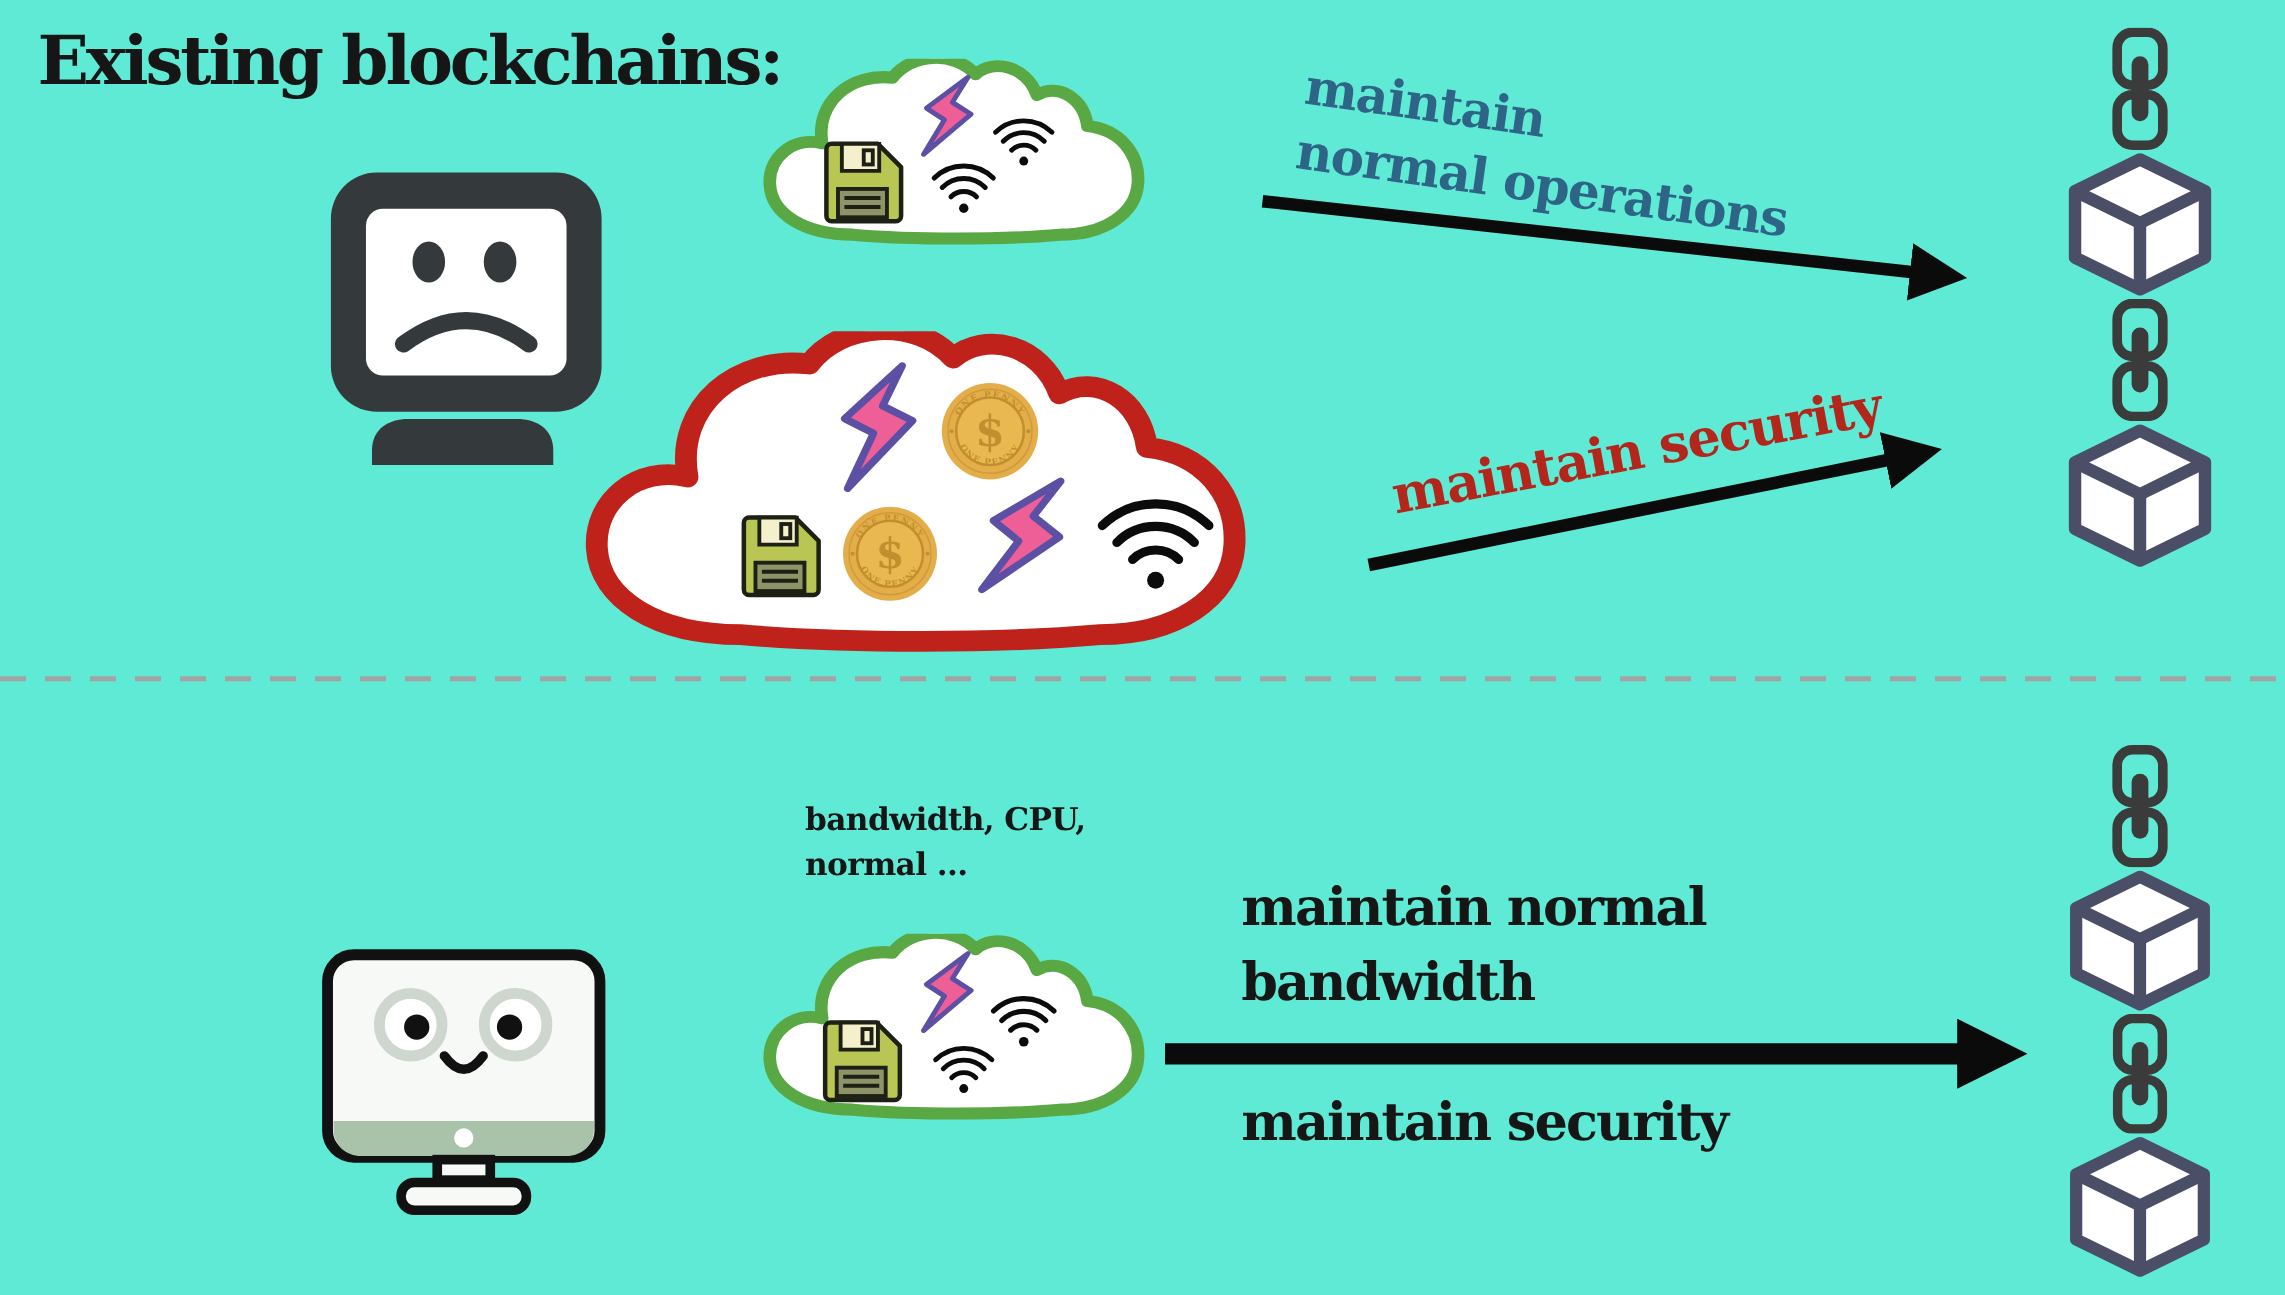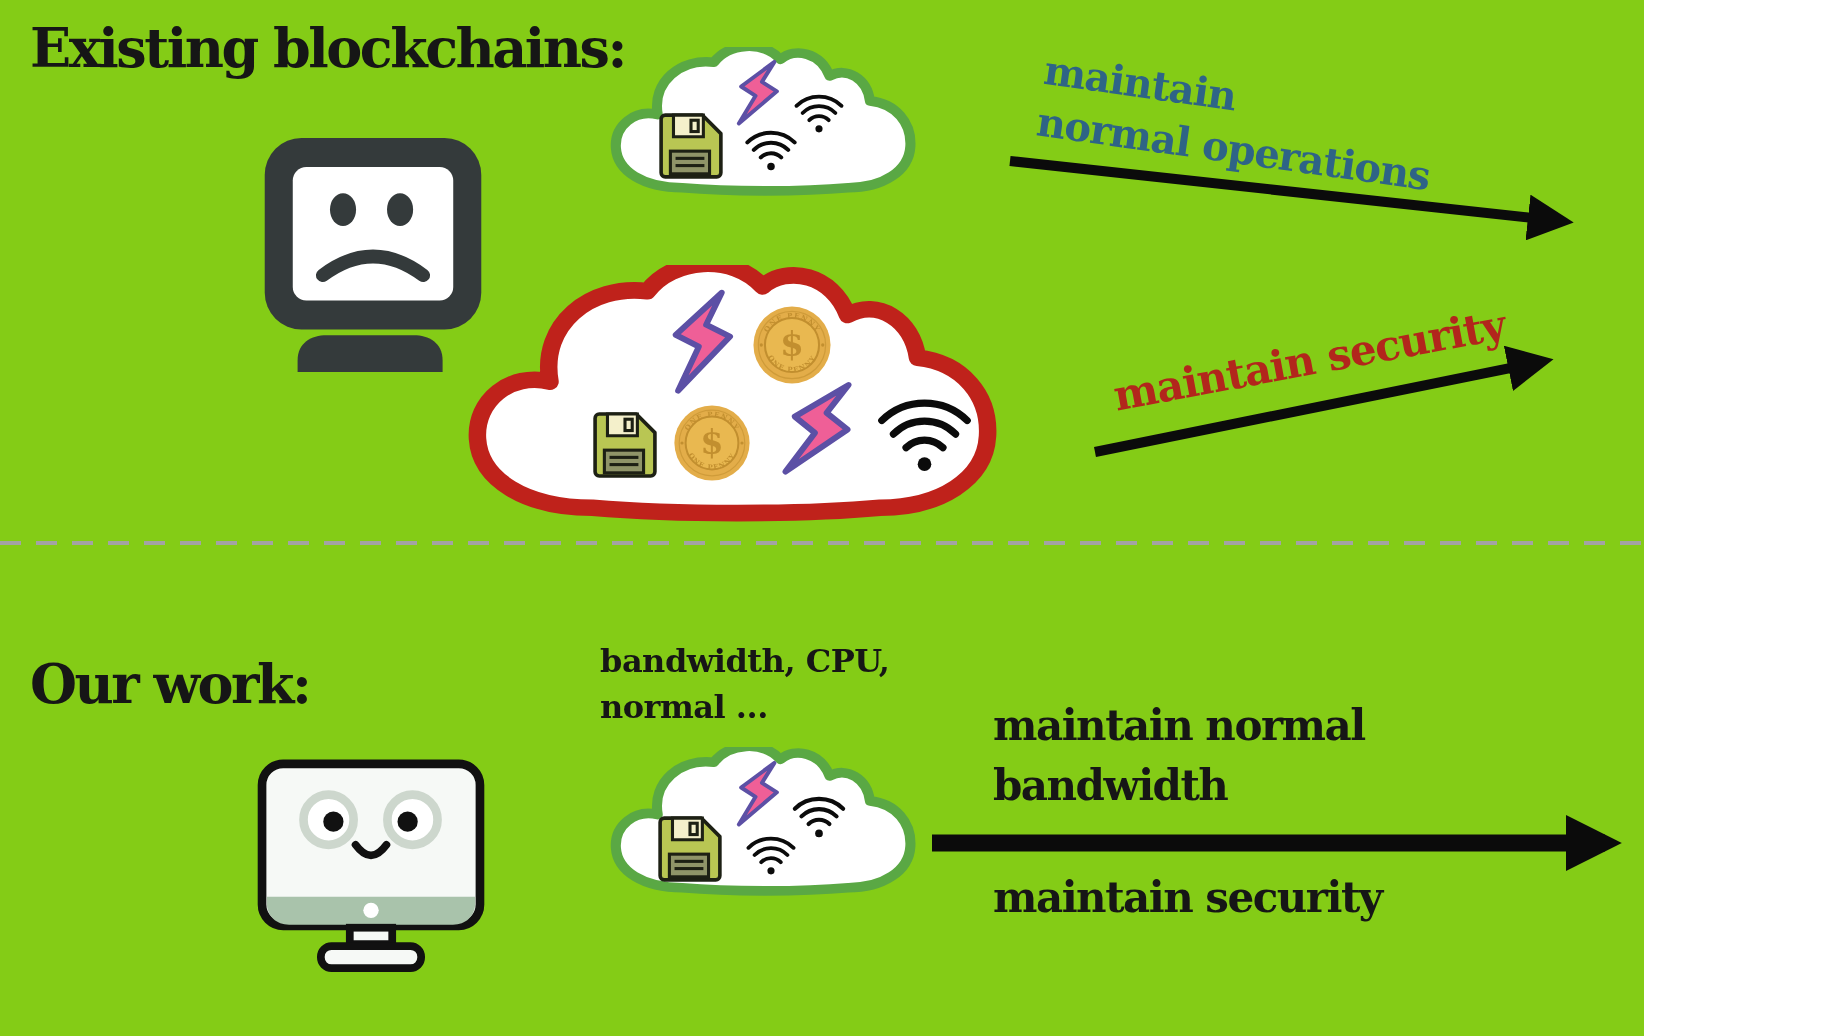--- a/index.html
+++ b/index.html
@@ -1,24 +1,24 @@
 <!DOCTYPE html>
 <html><head>
 <meta charset="utf-8">
 <style>
   html,body{margin:0;padding:0;background:#ffffff;}
   #stage{
-    position:relative;width:1644px;height:1036px;background:#84cc16;overflow:hidden;
+    position:relative;width:1828px;height:1036px;background:#5eead4;overflow:hidden;
     font-family:"DejaVu Serif","Liberation Serif",serif;font-weight:bold;color:#161616;
   }
   .abs{position:absolute;}
   .heading{font-size:54px;letter-spacing:-2.5px;white-space:nowrap;}
   .label-blue{font-size:40px;letter-spacing:-1px;color:#2E6486;line-height:1.3;transform:rotate(8deg);transform-origin:0 0;white-space:nowrap;}
   .label-red{font-size:42px;letter-spacing:-1px;color:#B2261C;transform:rotate(-10.5deg);transform-origin:0 50%;white-space:nowrap;}
-  .note{font-size:32px;letter-spacing:-0.5px;line-height:1.45;white-space:nowrap;}
+  .note{font-size:25px;letter-spacing:-0.5px;line-height:1.45;white-space:nowrap;margin-left:44px;}
   .ops-black{font-size:42px;letter-spacing:-1.5px;line-height:1.42;white-space:nowrap;}
   .divider{
     left:0;top:541px;width:1828px;height:4px;
     background:repeating-linear-gradient(90deg,#A3A3A3 0 21px,transparent 21px 36px);
   }
   .chainstack{display:flex;flex-direction:column;align-items:center;width:116px;}
   svg{display:block;}
 </style>
 </head>
 <body>
@@ -184,21 +184,20 @@
     <svg width="50" height="98" viewBox="0 0 52 102" style="margin-top:2px">
         <use href="#sym-chainpair"></use>
       </svg>
     <svg width="116" height="115" viewBox="0 0 104 104" style="margin-top:2px">
         <use href="#sym-cube"></use>
       </svg>
   </div>
 
   <div class="abs divider"></div>
 
-  <div class="abs heading" style="left:30px;top:652px">Our work:</div>
 
   <svg class="abs" style="left:255px;top:758px" width="232" height="216" viewBox="0 0 240 224">
       <use href="#sym-happy-monitor"></use>
     </svg>
 
   <div class="abs note" style="left:600px;top:638px">
     <div>bandwidth, CPU,</div>
     <div>normal ...</div>
   </div>
 

